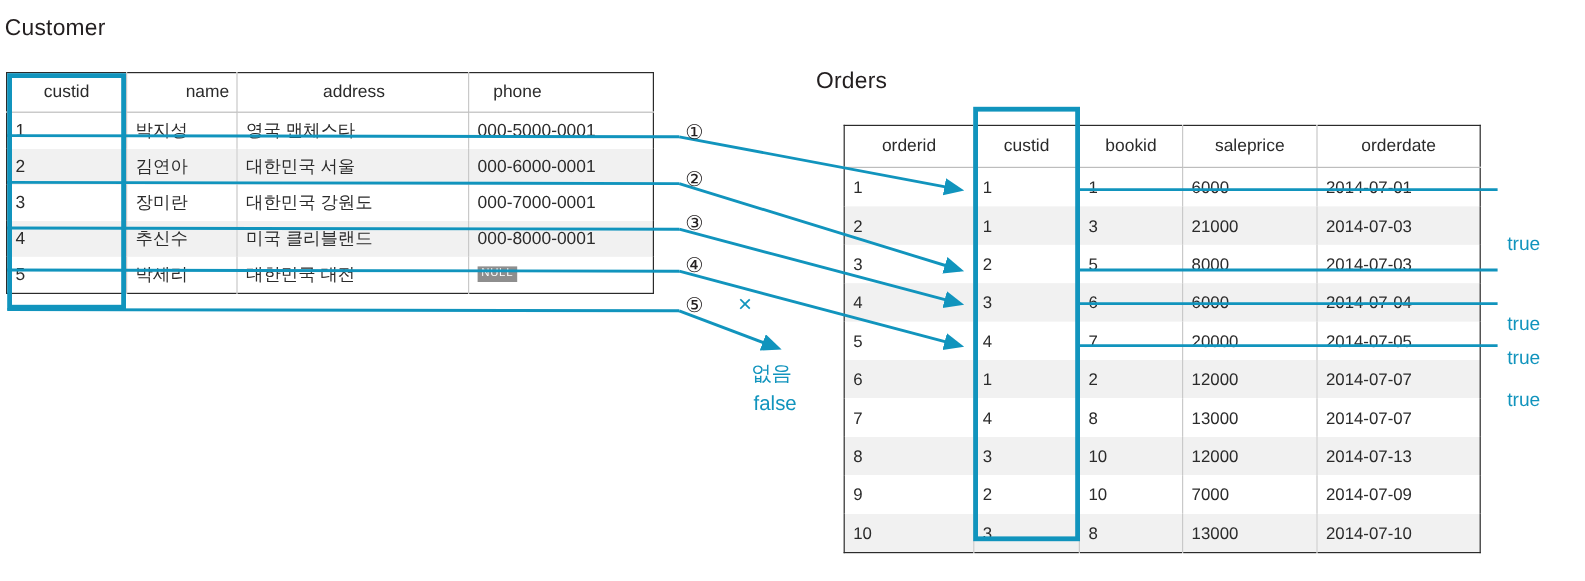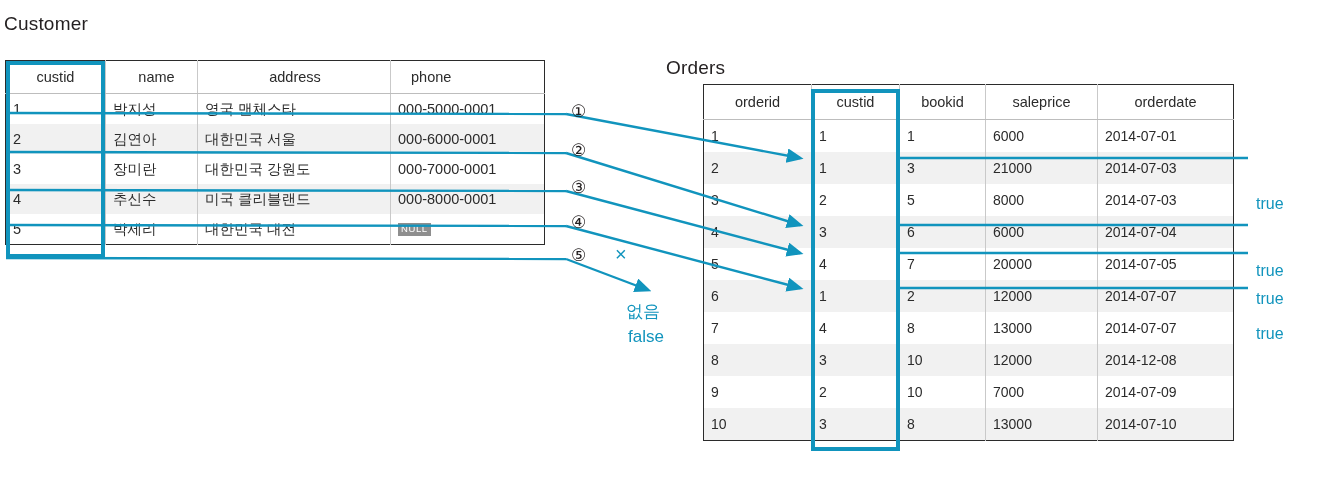--- a/index.html
+++ b/index.html
@@ -15,21 +15,21 @@
 
   
   .tbl-title{
     position:absolute;
     font-size:19px;
     color:#231f20;
     letter-spacing:.2px;
     white-space:nowrap;
   }
   #customer-title{left:4px;top:13px;}
-  #orders-title{left:666px;top:57px;}
+  #orders-title{left:680px;top:57px;}
 
   
   .dbtable{
     position:absolute;
     border-collapse:collapse;
     border:1px solid #2b2b2b;
     background:#fff;
     font-size:14px;
     table-layout:fixed;
   }
@@ -58,21 +58,21 @@
   
   #customer-table{left:5px;top:60px;width:539px;}
   #customer-table th,#customer-table td{height:26px;line-height:22px;}
   #customer-table tbody td{font-size:14.5px;}
   .c-col0{width:100px;}
   .c-col1{width:92px;}
   .c-col2{width:193px;}
   .c-col3{width:154px;}
 
   
-  #orders-table{left:703px;top:84px;width:530px;}
+  #orders-table{left:703px;top:104px;width:530px;}
   #orders-table th,#orders-table td{height:28px;line-height:24px;}
   .o-col0{width:108px;}
   .o-col1{width:88px;}
   .o-col2{width:86px;}
   .o-col3{width:112px;}
   .o-col4{width:136px;}
 
   .null-badge{
     display:inline-block;
     background:#8e8e8e;
@@ -138,21 +138,21 @@
   <table class="dbtable" id="customer-table">
     <colgroup>
       <col class="c-col0">
         <col class="c-col1">
         <col class="c-col2">
         <col class="c-col3">
     </colgroup>
     <thead>
       <tr>
         <th>custid</th>
-        <th style="text-align:center;padding-left:16px;">name</th>
+        <th style="text-align:right;padding-left:16px;">name</th>
         <th style="text-align:center;padding-left:8px;">address</th>
         <th style="text-align:left;padding-left:20px;">phone</th>
       </tr>
     </thead>
     <tbody>
       <tr>
         <td>1</td>
         <td>박지성</td>
         <td>영국 맨체스타</td>
         <td>000-5000-0001</td>
@@ -255,21 +255,21 @@
         <td>4</td>
         <td>8</td>
         <td>13000</td>
         <td>2014-07-07</td>
       </tr>
       <tr>
         <td>8</td>
         <td>3</td>
         <td>10</td>
         <td>12000</td>
-        <td>2014-12-08</td>
+        <td>2014-07-13</td>
       </tr>
       <tr>
         <td>9</td>
         <td>2</td>
         <td>10</td>
         <td>7000</td>
         <td>2014-07-09</td>
       </tr>
       <tr>
         <td>10</td>

